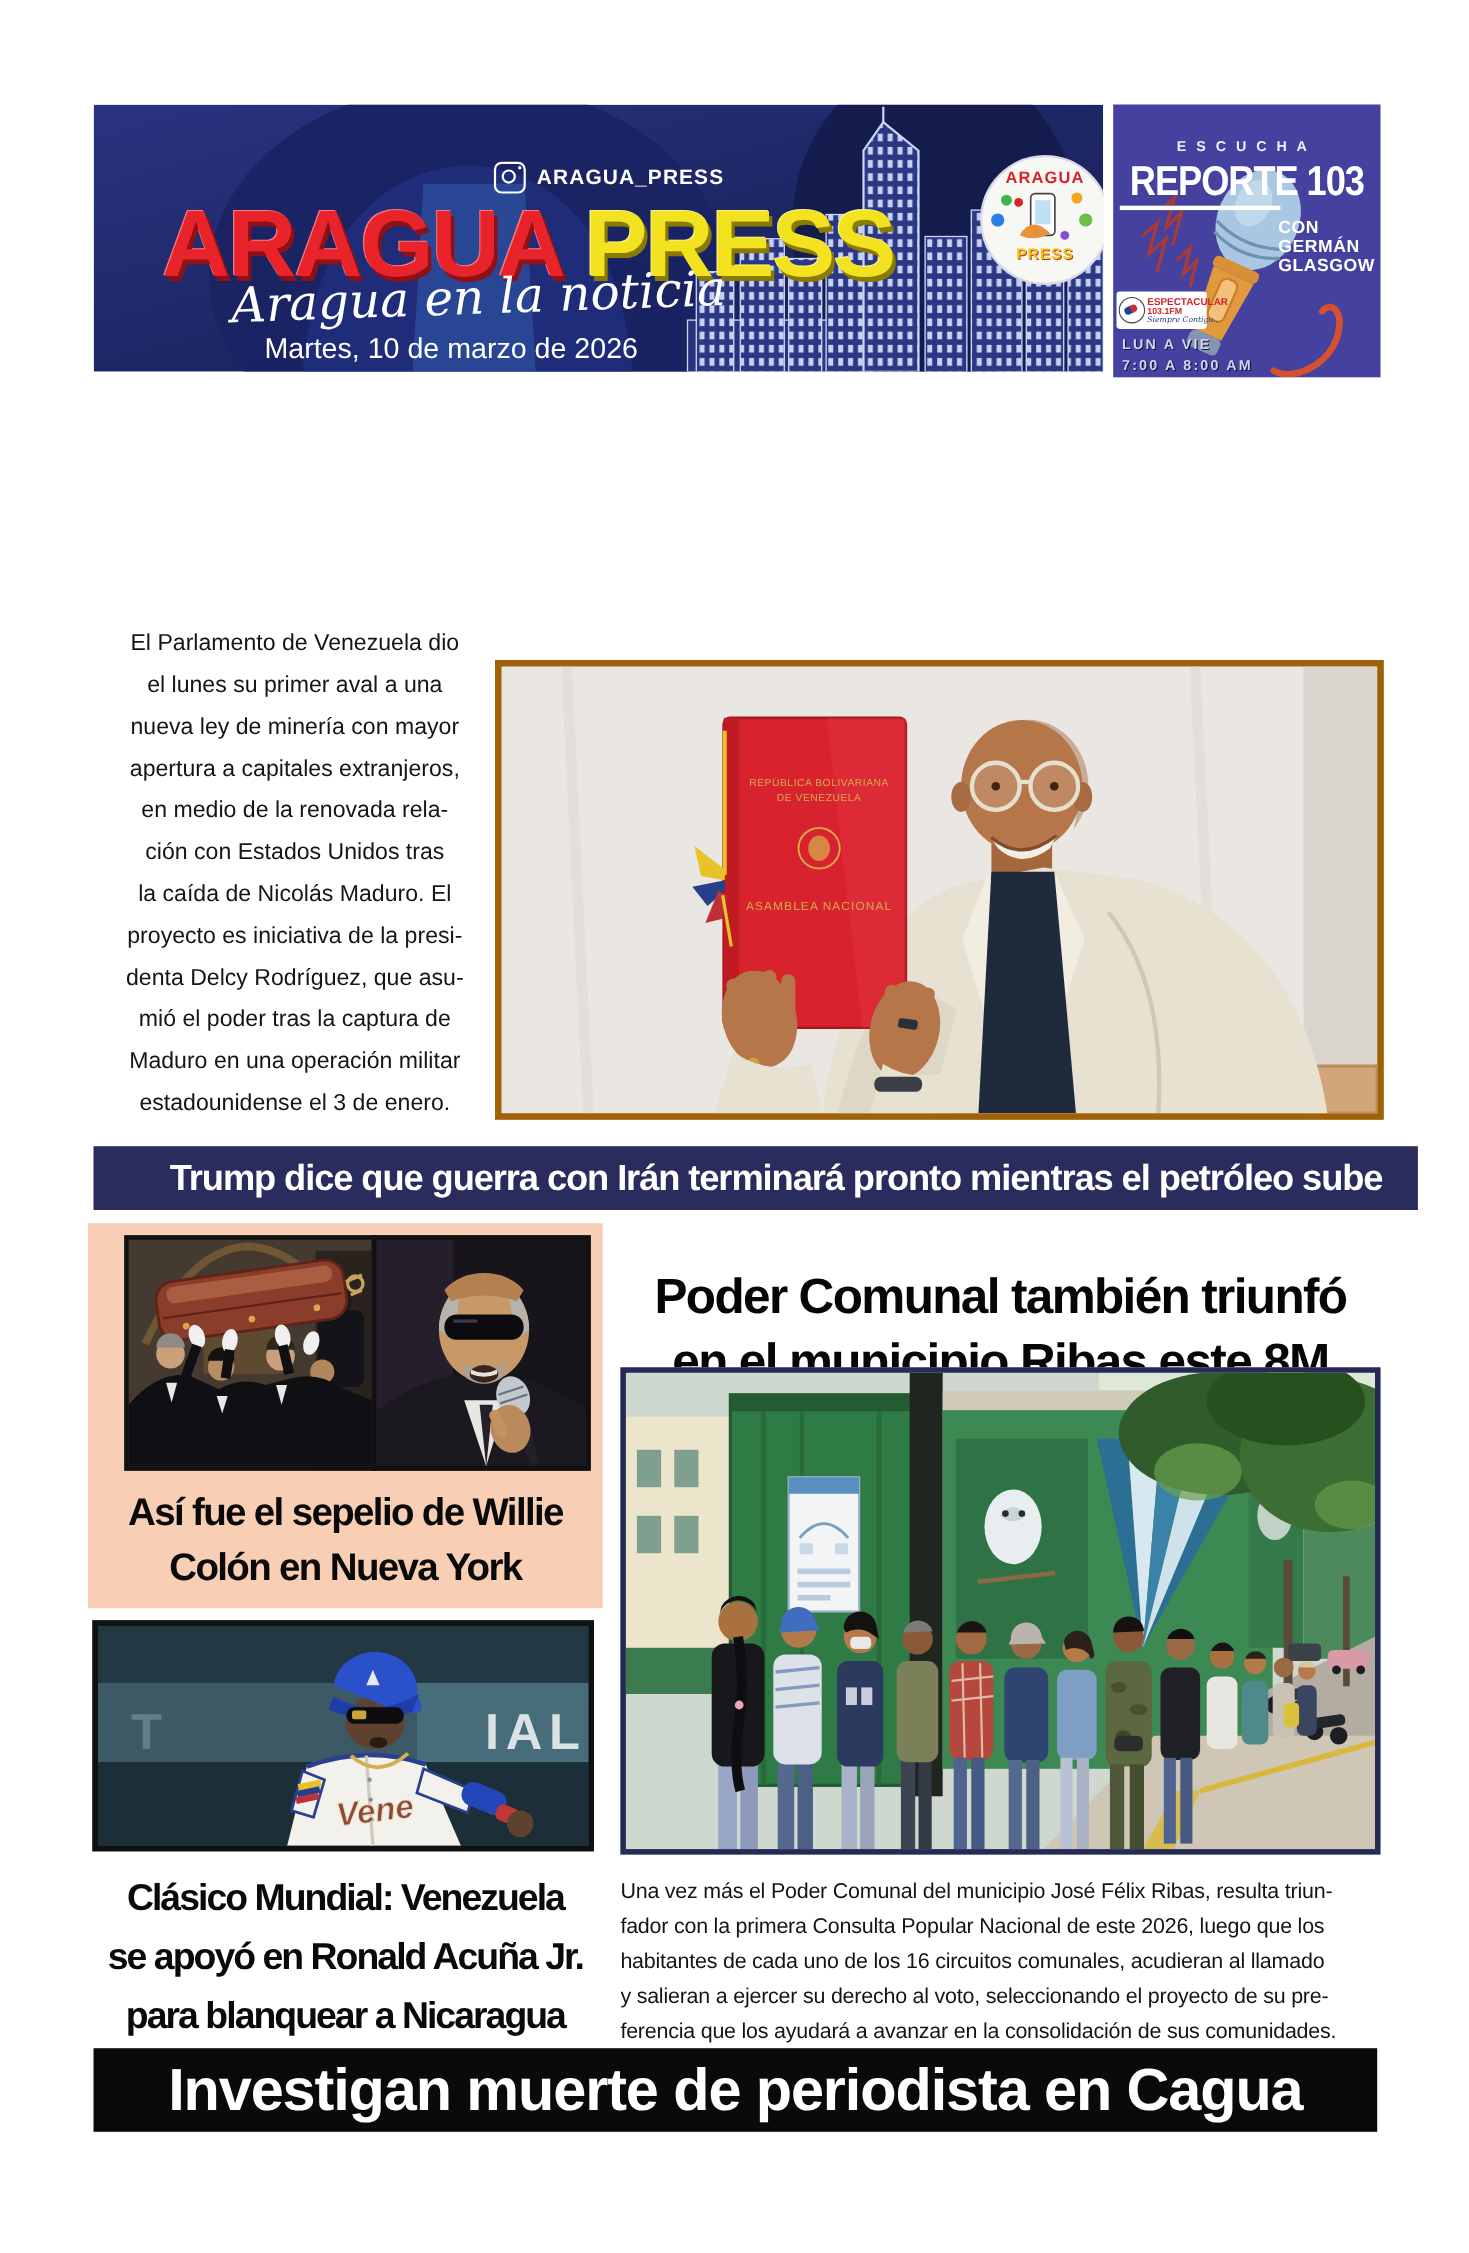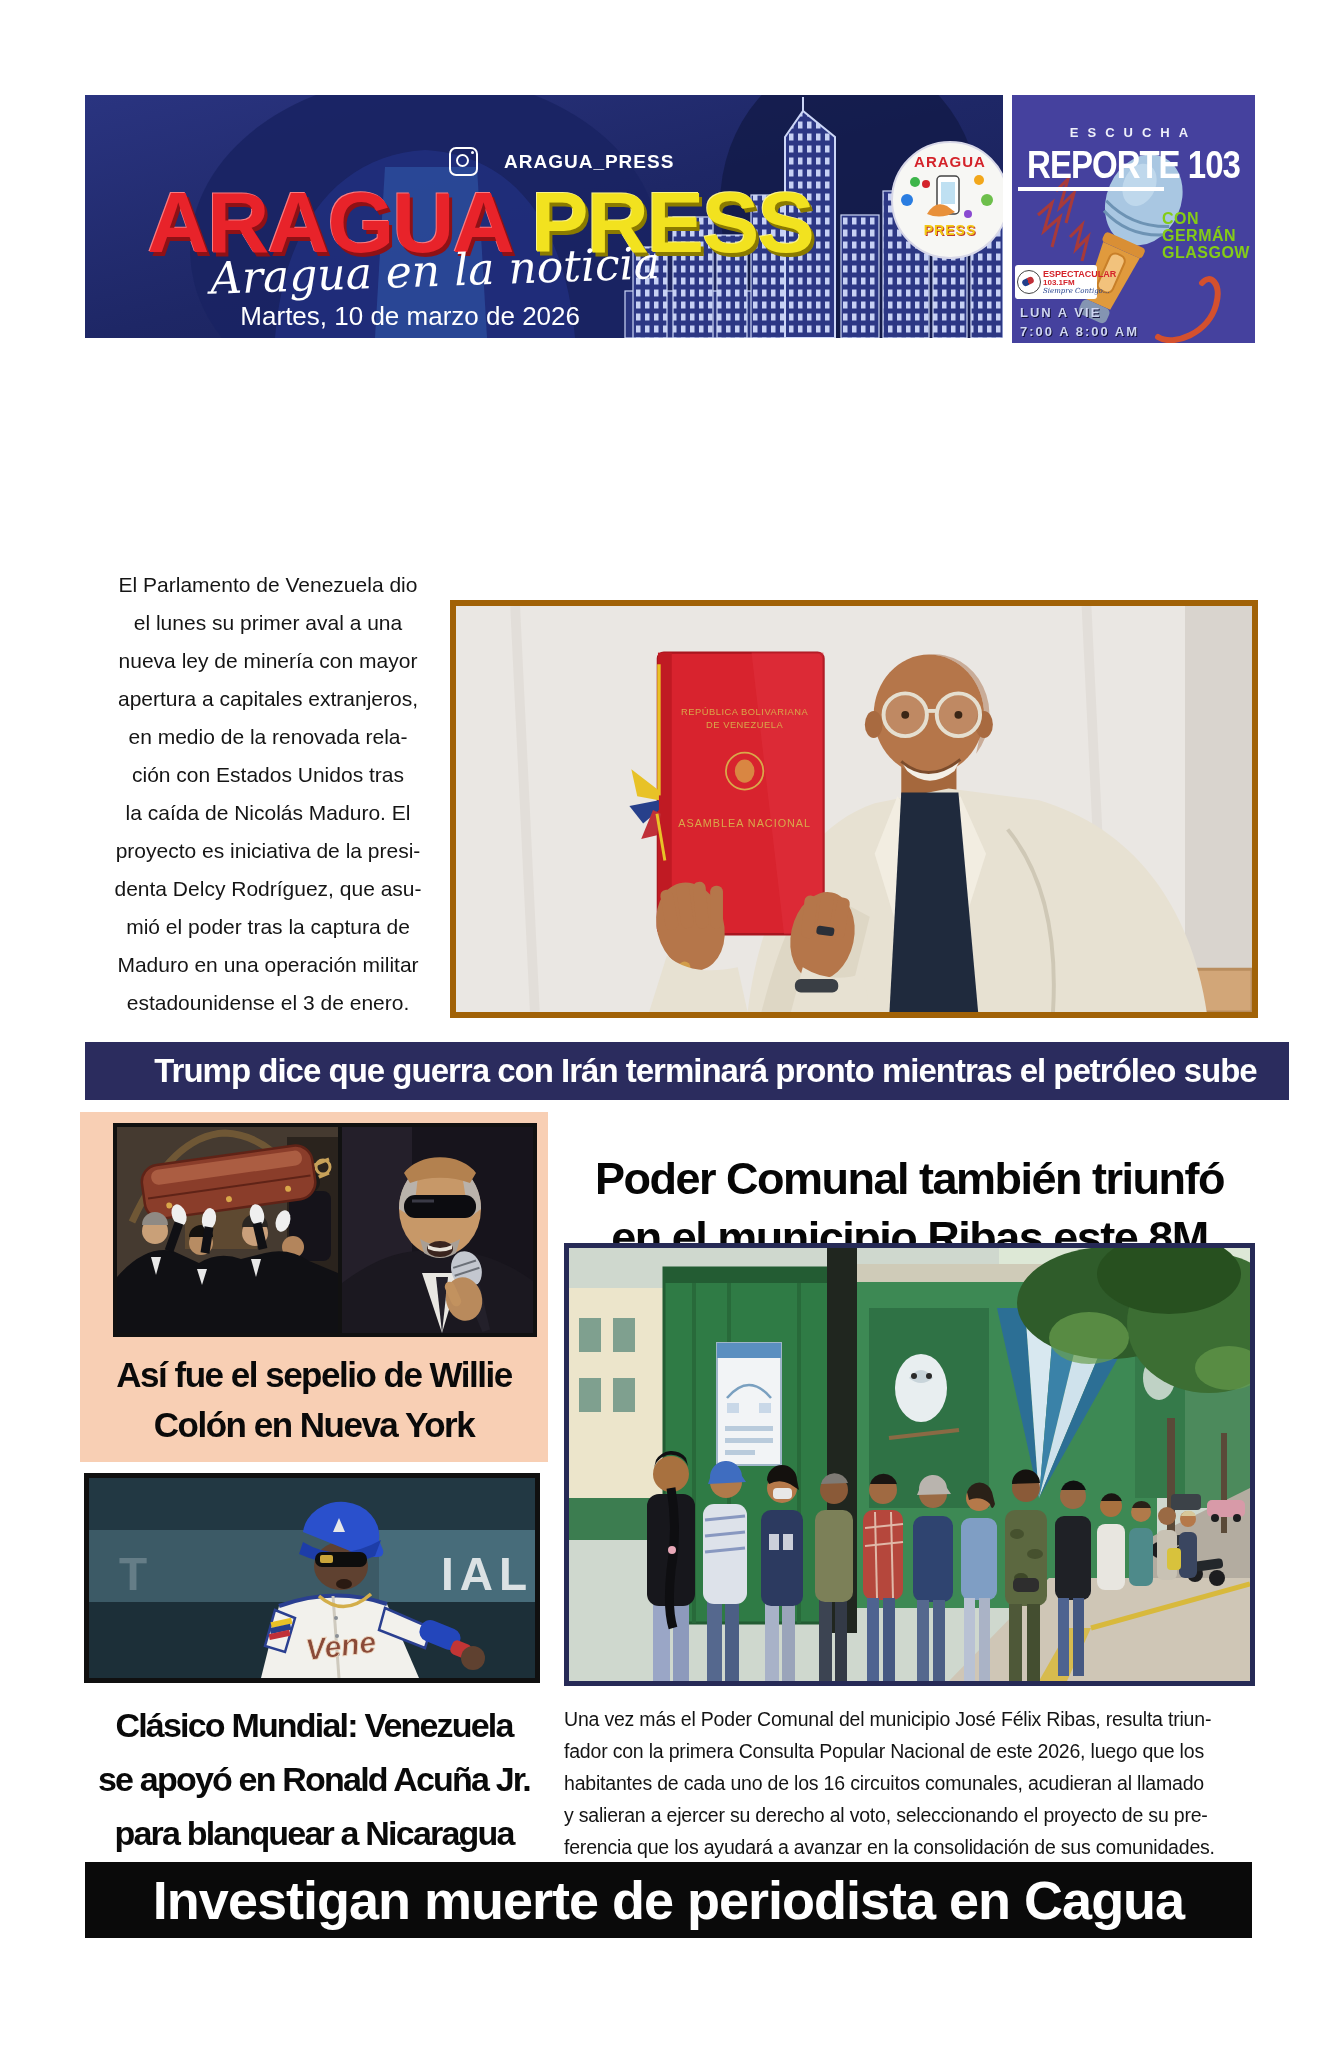--- a/index.html
+++ b/index.html
@@ -6,21 +6,21 @@
   .page{position:relative;width:1335px;height:2048px;background:#ffffff;overflow:hidden;
         font-family:"Liberation Sans",sans-serif;}
   .abs{position:absolute;}
   figure{margin:0;padding:0;}
   svg{display:block;}
   svg text{font-family:"Liberation Sans",sans-serif;}
 
   
   .masthead{left:85px;top:95px;width:918px;height:243px;overflow:hidden;}
   .mast-bg{position:absolute;left:0;top:0;width:100%;height:100%;}
-  .ig-row{position:absolute;left:364px;top:52px;display:flex;align-items:center;gap:26px;}
+  .ig-row{position:absolute;left:364px;top:52px;display:flex;align-items:center;gap:10px;}
   .ig-icon{width:25px;height:25px;border:2.5px solid #fff;border-radius:7px;position:relative;}
   .ig-icon::before{content:"";position:absolute;left:5px;top:5px;width:9px;height:9px;border:2.5px solid #fff;border-radius:50%;}
   .ig-icon::after{content:"";position:absolute;right:2px;top:2px;width:3px;height:3px;background:#fff;border-radius:50%;}
   .ig-handle{color:#fff;font-weight:bold;font-size:19px;letter-spacing:1px;}
   .logo-row{position:absolute;left:50px;top:84px;width:690px;text-align:center;white-space:nowrap;
             font-weight:900;font-size:86px;letter-spacing:-2px;line-height:1;}
   .logo-red{color:#e8232a;text-shadow:3px 4px 0 #8e1116,-1px -1px 0 #f97b80;}
   .logo-yellow{color:#f2e21f;text-shadow:3px 4px 0 #8a7a00,-1px -1px 0 #fbf387;}
   .tagline{position:absolute;left:25px;top:150px;width:650px;text-align:center;color:#fff;
            font-family:"DejaVu Serif",serif;font-style:italic;font-size:44px;transform:rotate(-2deg);}
@@ -31,22 +31,22 @@
   .badge-bottom{color:#f2c813;font-weight:bold;font-size:14px;letter-spacing:1px;text-shadow:1px 1px 0 #c0392b;}
 
   
   .radio-ad{left:1012px;top:95px;width:243px;height:248px;background:#45419e;overflow:hidden;}
   .ad-art{position:absolute;left:0;top:0;width:100%;height:100%;}
   .ad-kicker{position:absolute;left:0;top:30px;width:100%;text-align:center;color:#eef0fa;
              font-size:13px;letter-spacing:9px;font-weight:bold;}
   .ad-title{position:absolute;left:0;top:48px;width:100%;text-align:center;color:#fff;white-space:nowrap;
             font-size:33px;font-weight:900;letter-spacing:-1px;transform:scaleY(1.15);transform-origin:top;}
   .ad-underline{position:absolute;left:6px;top:92px;width:146px;height:4px;background:#fff;}
-  .ad-host{position:absolute;left:150px;top:104px;color:#84cc16;font-weight:900;font-size:16px;
-           line-height:17px;letter-spacing:.5px;margin-top:11px;}
+  .ad-host{position:absolute;left:150px;top:104px;color:#ffffff;font-weight:900;font-size:16px;
+           line-height:17px;letter-spacing:.5px;}
   .ad-station-box{position:absolute;left:3px;top:170px;width:82px;height:34px;background:#fff;
                   border-radius:3px;display:flex;align-items:center;padding:1px 2px;box-sizing:border-box;gap:2px;}
   .pill-logo{width:22px;height:22px;border:1.5px solid #444;border-radius:50%;position:relative;flex:none;}
   .pill-logo::before{content:"";position:absolute;left:4px;top:7px;width:12px;height:7px;border-radius:4px;
                      background:linear-gradient(90deg,#23408c 50%,#c03038 50%);transform:rotate(-25deg);}
   .ad-station-text{line-height:8px;}
   .ad-station{color:#d4232a;font-weight:900;font-size:9px;line-height:9px;}
   .ad-freq{color:#d4232a;font-weight:900;font-size:8px;line-height:8px;}
   .ad-slogan{color:#23408c;font-style:italic;font-size:7px;line-height:8px;font-family:"DejaVu Serif",serif;}
   .ad-sched{position:absolute;left:8px;top:208px;color:#cfd6f2;font-weight:bold;font-size:13px;

